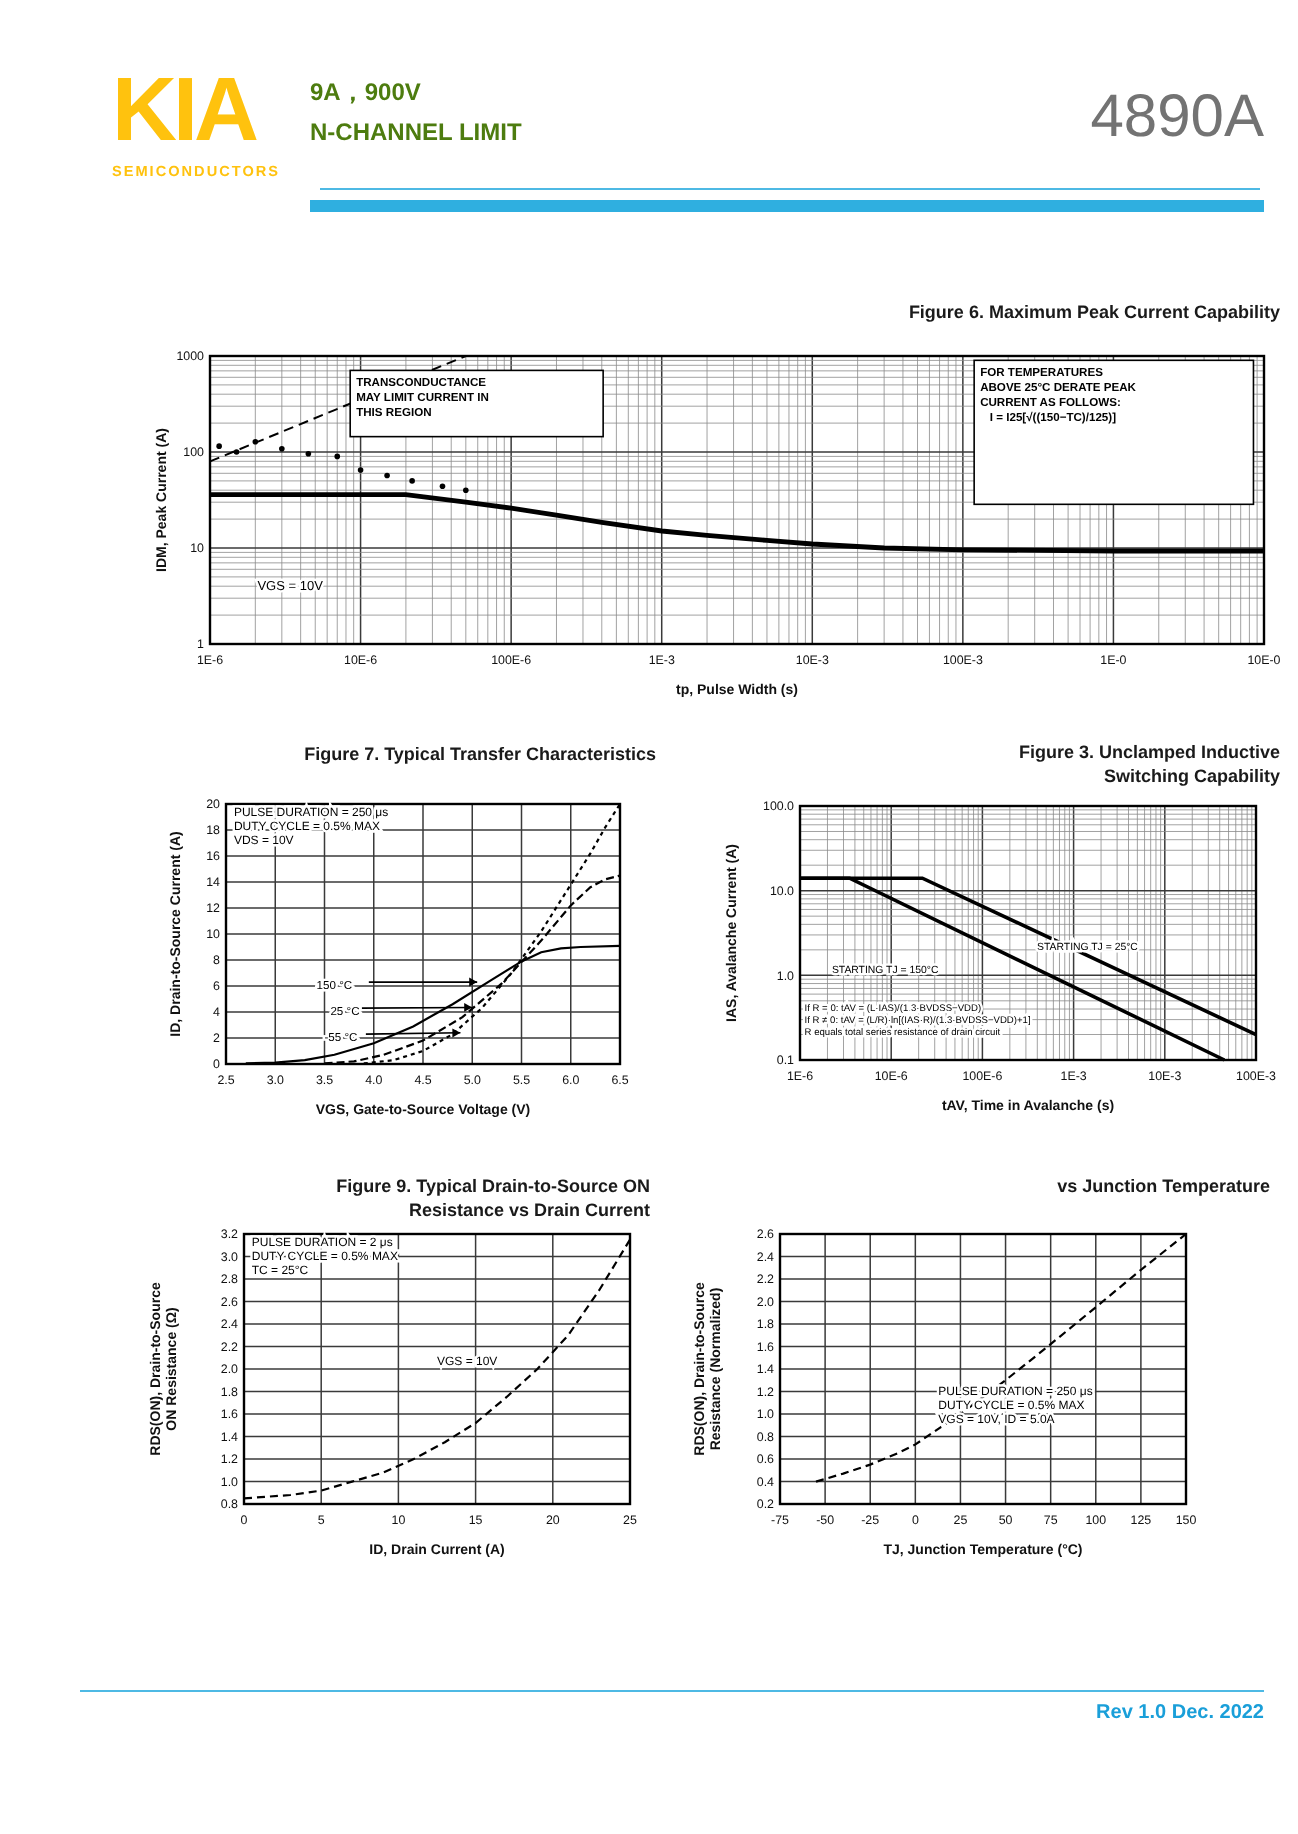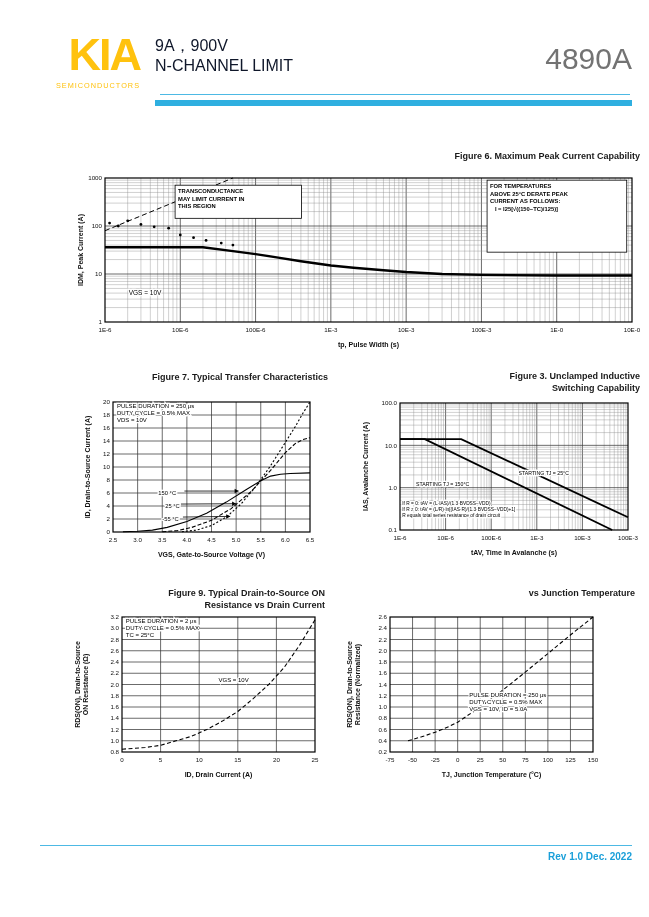--- a/index.html
+++ b/index.html
@@ -1,23 +1,23 @@
 <!DOCTYPE html>
 <html><head>
 <meta charset="utf-8">
 <style>
   html,body{margin:0;padding:0;background:#e8e8e8}
   .page{position:relative;width:649px;height:917px;background:#fff;overflow:hidden;
         font-family:"Liberation Sans",sans-serif;margin:0 auto}
   
-  .logo{position:absolute;left:56px;top:32px;color:#ffc20e;text-align:right}
+  .logo{position:absolute;left:56px;top:32px;color:#ffc20e;text-align:left}
   .logo-kia{font-size:45px;font-weight:bold;letter-spacing:-2px;line-height:46px}
-  .logo-sub{font-size:7.3px;font-weight:normal;letter-spacing:1px;margin-top:3px}
-  .hdr-type{position:absolute;left:155px;top:36px;color:#0f172a;font-weight:normal;
-            font-size:16px;line-height:20px}
+  .logo-sub{font-size:7.3px;font-weight:bold;letter-spacing:1px;margin-top:3px}
+  .hdr-type{position:absolute;left:155px;top:36px;color:#4d7c0f;font-weight:bold;
+            font-size:12px;line-height:20px}
   .hdr-part{position:absolute;right:17px;top:42px;color:#737373;font-size:30px;font-weight:normal}
   .hdr-line-thin{position:absolute;left:160px;top:94px;width:470px;height:1px;background:#4db9e4}
   .hdr-bar{position:absolute;left:155px;top:100px;width:477px;height:6px;background:#2fafe0}
   
   .fig-title{position:absolute;text-align:right;font-weight:bold;font-size:9px;
              color:#1a1a1a;line-height:11.5px}
   .chart{position:absolute}
   svg{font-family:"Liberation Sans",sans-serif}
   
   .footer-line{position:absolute;left:40px;top:845px;width:592px;height:1px;background:#4db9e4}

